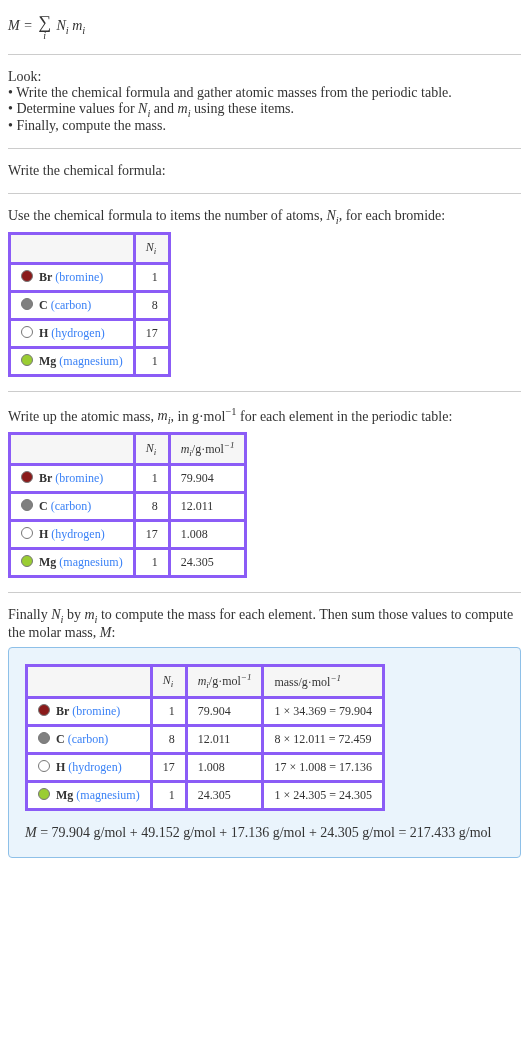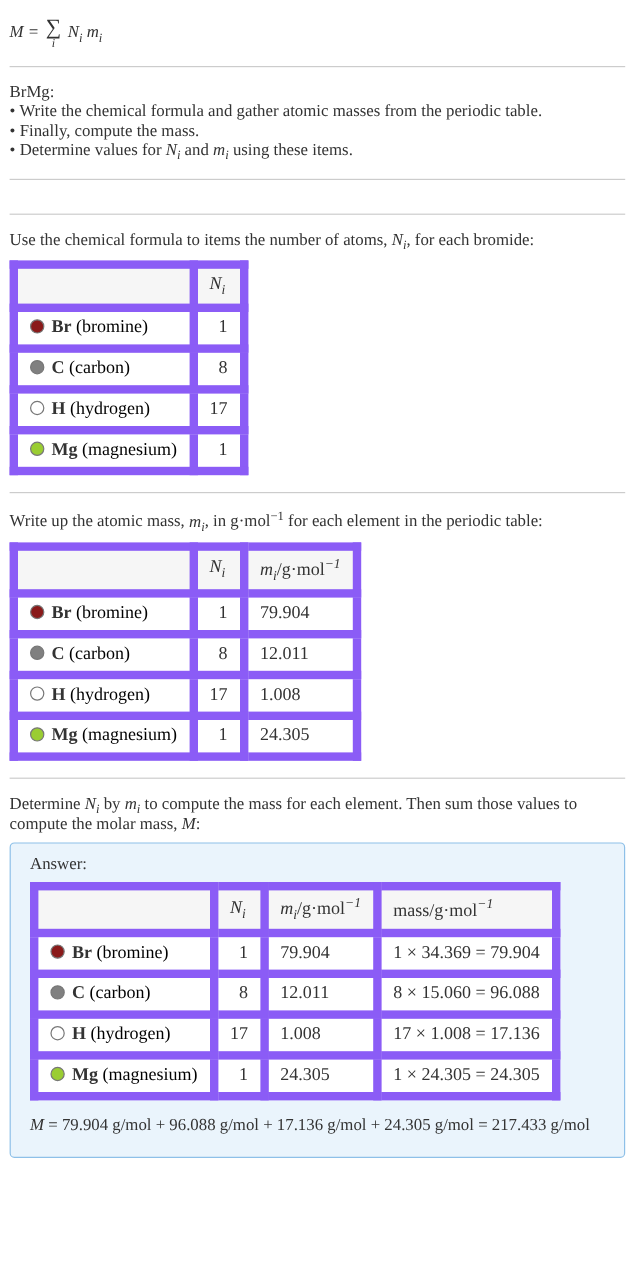--- a/index.html
+++ b/index.html
@@ -34,44 +34,44 @@
   }
   .sigma .sym { font-size: 18px; font-style: normal; }
   .sigma .idx { font-size: 10px; display:block; font-style: italic; }
   sub { font-size: 0.75em; }
   sup { font-size: 0.75em; }
   table {
     border-collapse: collapse;
     margin-top: 6px;
   }
   th, td {
-    border: 7px solid #8b5cf6;
+    border: 3px solid #8b5cf6;
     padding: 5px 10px;
     text-align: left;
-    font-size: 15px;
+    font-size: 12px;
     white-space: nowrap;
   }
   th {
     background: #f6f6f6;
     font-weight: normal;
     font-style: italic;
     font-family: 'Times New Roman', serif;
   }
   td.num { text-align: right; }
   .dot {
     display: inline-block;
     width: 10px;
     height: 10px;
     border-radius: 50%;
     border: 1px solid #777;
     margin-right: 6px;
     vertical-align: -1px;
   }
   .elcell { white-space: nowrap; }
-  .elname { color: #000000; }
+  .elname { color: #3b82f6; }
   .answer-box {
     border: 1px solid #8ec0e8;
     background: #eaf4fc;
     border-radius: 4px;
     padding: 10px 16px 14px 16px;
     margin-top: 6px;
   }
   .answer-box table { background: #fff; }
   .answer-label {
     color: #333;
@@ -95,31 +95,32 @@
     <span class="sigma">
       <span class="sym">∑</span><span class="idx">i</span>
     </span>
     <i>N<sub>i</sub> m<sub>i</sub></i>
   </div>
 </div>
 
 <hr class="sep">
 
 <div class="section">
-  <div>BrMg:</div>
+  <div>Look:</div>
   <div>• Write the chemical formula and gather atomic masses from the periodic table.</div>
+  <div>
+    <span>• Determine values for </span><i>N<sub>i</sub></i><span> and </span><i>m<sub>i</sub></i><span> using these items.</span>
+  </div>
   <div>• Finally, compute the mass.</div>
-  <div>
-    <span>• Determine values for </span><i>N<sub>i</sub></i><span> and </span><i>m<sub>i</sub></i><span> using these items.</span>
-  </div>
-</div>
-
-<hr class="sep">
-
-<div class="section">
+</div>
+
+<hr class="sep">
+
+<div class="section">
+  <div>Write the chemical formula:</div>
 </div>
 
 <hr class="sep">
 
 <div class="section">
   <div>
     <span>Use the chemical formula to items the number of atoms, </span><i>N<sub>i</sub></i><span>, for each bromide:</span>
   </div>
   <table>
     <tbody>
@@ -185,58 +186,57 @@
           <td>24.305</td>
         </tr>
       </tbody>
   </table>
 </div>
 
 <hr class="sep">
 
 <div class="section">
   <div>
-    <span>Determine </span><i>N<sub>i</sub></i><span> by </span><i>m<sub>i</sub></i><span> to compute the mass for each element. Then sum those values to compute the molar mass, <i>M</i>:</span>
+    <span>Finally </span><i>N<sub>i</sub></i><span> by </span><i>m<sub>i</sub></i><span> to compute the mass for each element. Then sum those values to compute the molar mass, <i>M</i>:</span>
   </div>
 
   <div class="answer-box">
-    <div class="answer-label">Answer:</div>
     <table>
       <tbody>
           <tr>
         <th></th>
         <th><i>N<sub>i</sub></i></th>
         <th><i>m<sub>i</sub></i><span class="nonit">/g·mol</span><sup>−1</sup></th>
         <th><span class="nonit">mass/g·mol</span><sup>−1</sup></th>
       </tr>
       </tbody>
         <tbody id="answer-body">
           <tr>
             <td class="elcell"><span class="dot" style="background:#8a1a1a"></span><b>Br</b> <span class="elname">(bromine)</span></td>
             <td class="num">1</td>
             <td>79.904</td>
             <td>1 × 34.369 = 79.904</td>
           </tr>
           <tr>
             <td class="elcell"><span class="dot" style="background:#808080"></span><b>C</b> <span class="elname">(carbon)</span></td>
             <td class="num">8</td>
             <td>12.011</td>
-            <td>8 × 15.060 = 96.088</td>
+            <td>8 × 12.011 = 72.459</td>
           </tr>
           <tr>
             <td class="elcell"><span class="dot" style="background:#ffffff"></span><b>H</b> <span class="elname">(hydrogen)</span></td>
             <td class="num">17</td>
             <td>1.008</td>
             <td>17 × 1.008 = 17.136</td>
           </tr>
           <tr>
             <td class="elcell"><span class="dot" style="background:#9acd32"></span><b>Mg</b> <span class="elname">(magnesium)</span></td>
             <td class="num">1</td>
             <td>24.305</td>
             <td>1 × 24.305 = 24.305</td>
           </tr>
         </tbody>
     </table>
     <div class="final-eq">
-      <i>M</i> = <span>79.904 g/mol + 96.088 g/mol + 17.136 g/mol + 24.305 g/mol = 217.433 g/mol</span>
+      <i>M</i> = <span>79.904 g/mol + 49.152 g/mol + 17.136 g/mol + 24.305 g/mol = 217.433 g/mol</span>
     </div>
   </div>
 </div>
 
 </body></html>

